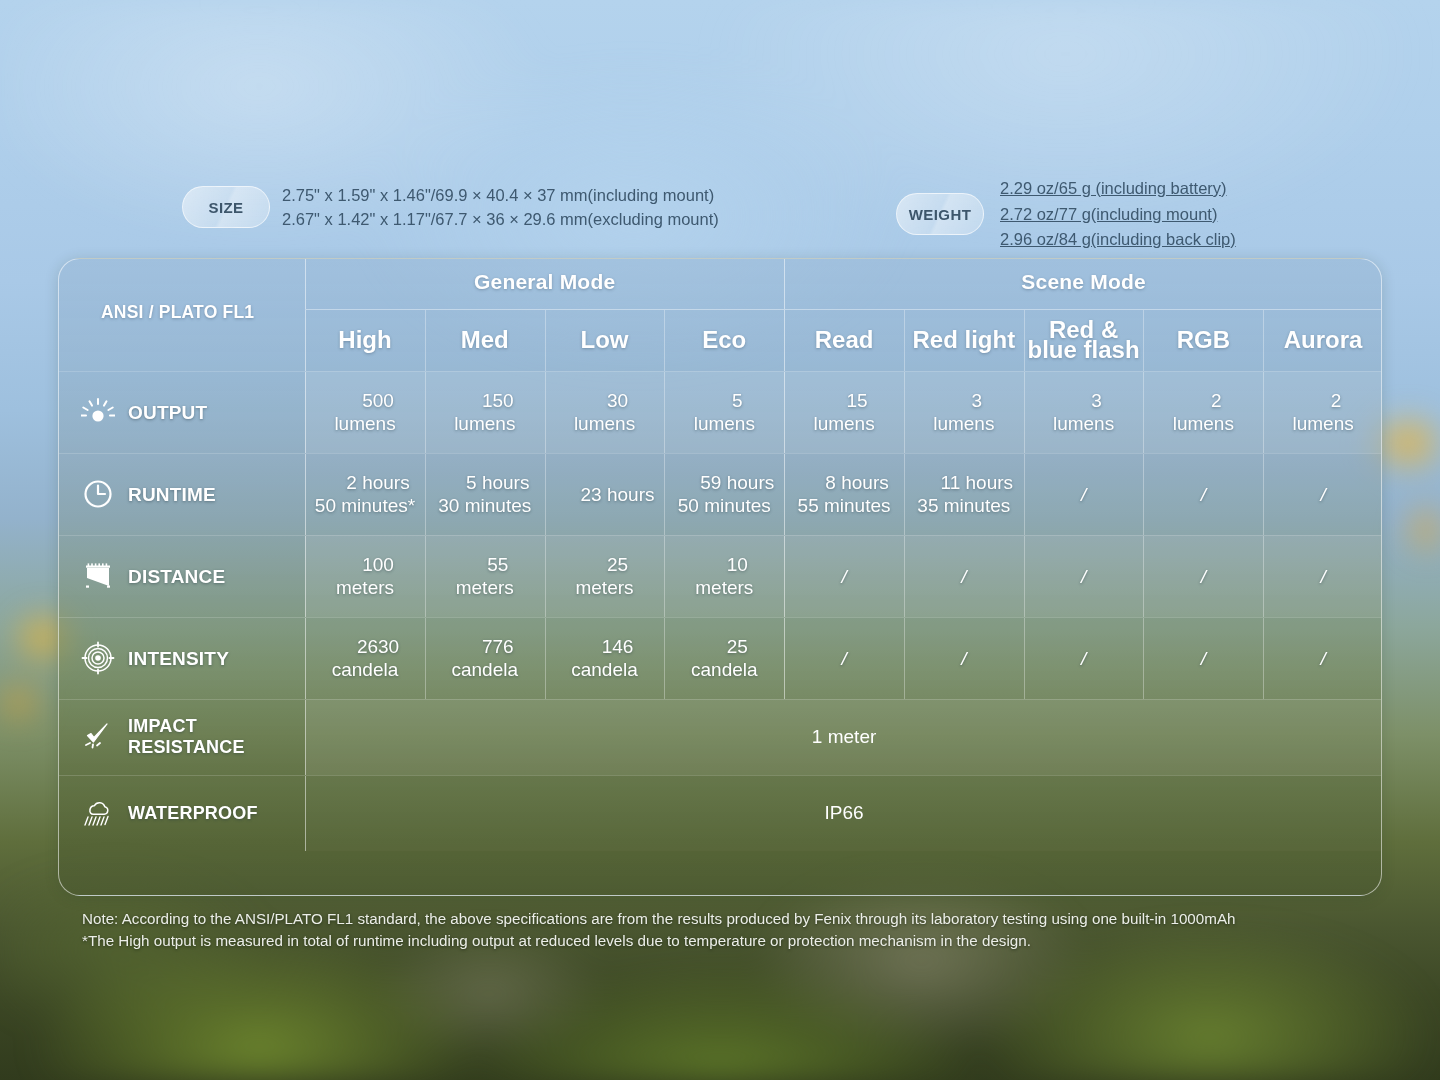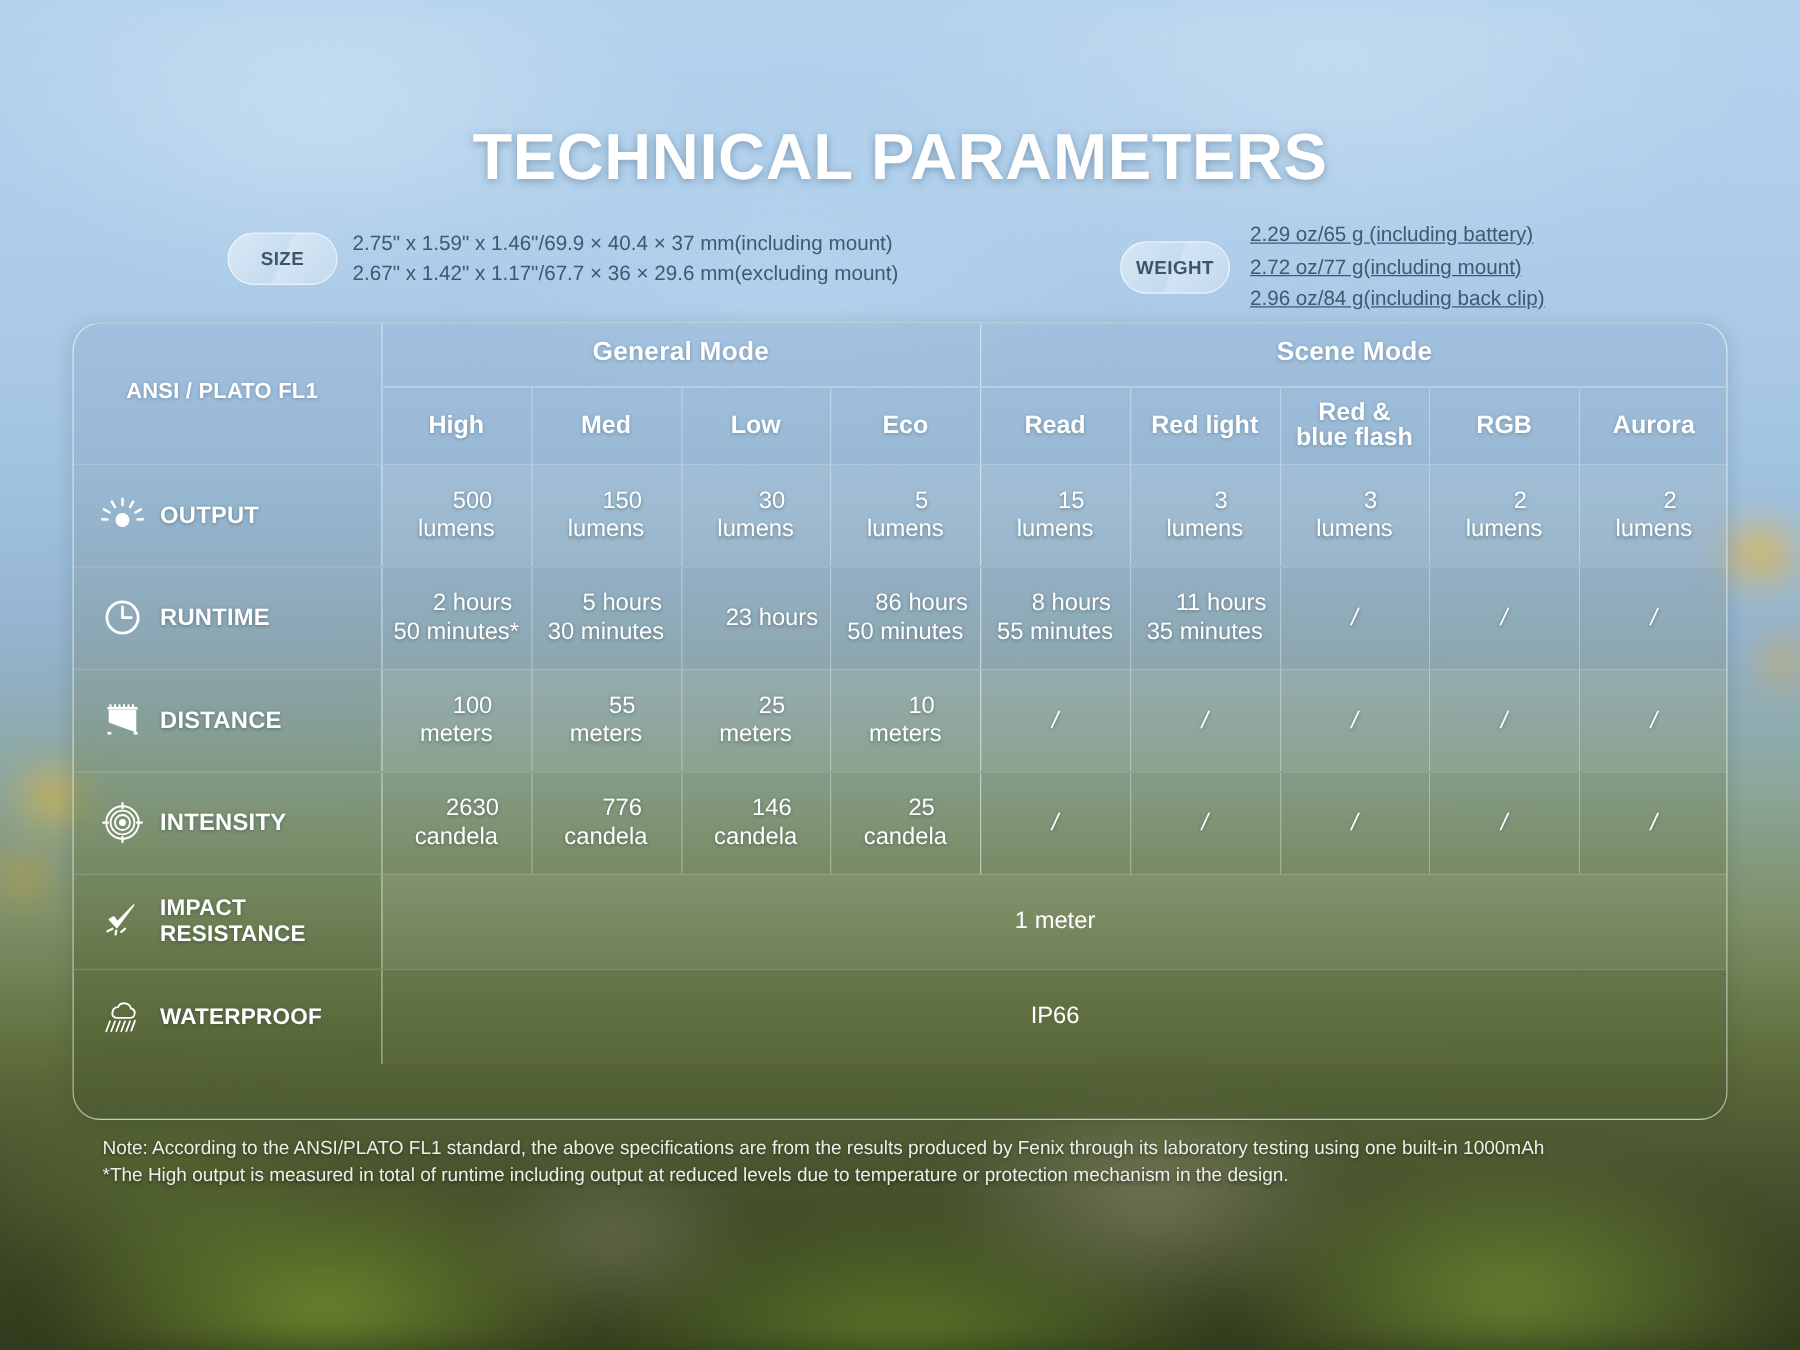--- a/index.html
+++ b/index.html
@@ -134,21 +134,21 @@
 
   
   .hdr-group td{
     height:50px; font-size:21px; font-weight:bold;
     letter-spacing:.2px; padding-bottom:4px;
     text-shadow:0 1px 3px rgba(40,60,80,.35);
     background:transparent !important;
   }
   .hdr-group td.grp{ border-bottom:1px solid rgba(255,255,255,.40); }
   .hdr-sub td{
-    height:62px; font-size:20px; font-weight:bold;
+    height:62px; font-size:24px; font-weight:bold;
     line-height:20px; background:transparent !important;
     text-shadow:0 1px 3px rgba(40,60,80,.35);
   }
   td.rowlabel{
     text-align:left; padding-left:22px;
     font-size:18px; font-weight:bold; letter-spacing:.2px;
     text-shadow:0 1px 3px rgba(30,50,60,.4);
     background:transparent !important;
   }
   td.ansilabel{
@@ -199,21 +199,20 @@
 </style>
 </head>
 <body>
 
 <div id="page">
   <div id="bgbase"></div>
   <div id="bgblobs"></div>
 
   <div id="content">
 
-    <div class="title">TECHNICAL PARAMETERS</div>
 
     <div class="specgrp" id="size-group">
       <div class="pill">SIZE</div>
       <div class="speclines">
         <div>2.75" x 1.59" x 1.46"/69.9 × 40.4 × 37 mm(including mount)</div>
         <div>2.67" x 1.42" x 1.17"/67.7 × 36 × 29.6 mm(excluding mount)</div>
       </div>
     </div>
 
     <div class="specgrp" id="weight-group">
@@ -334,21 +333,21 @@
                 <span class="unit">50 minutes*</span>
               </td>
           <td class="val sep">
                 <span class="num">5 hours</span>
                 <span class="unit">30 minutes</span>
               </td>
           <td class="val sep">
                 <span class="num">23 hours</span>
               </td>
           <td class="val sep">
-                <span class="num">86 hours</span>
+                <span class="num">59 hours</span>
                 <span class="unit">50 minutes</span>
               </td>
           <td class="val sepmajor">
                 <span class="num">8 hours</span>
                 <span class="unit">55 minutes</span>
               </td>
           <td class="val sep">
                 <span class="num">11 hours</span>
                 <span class="unit">35 minutes</span>
               </td>

